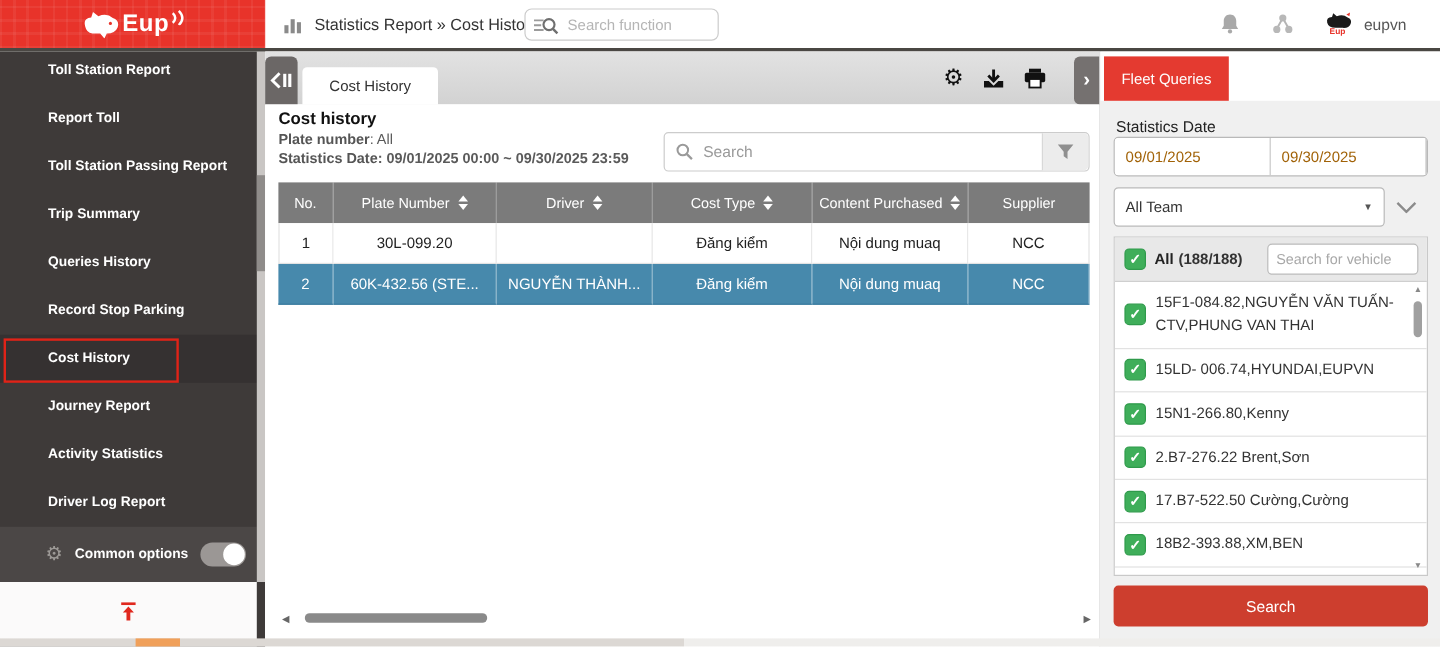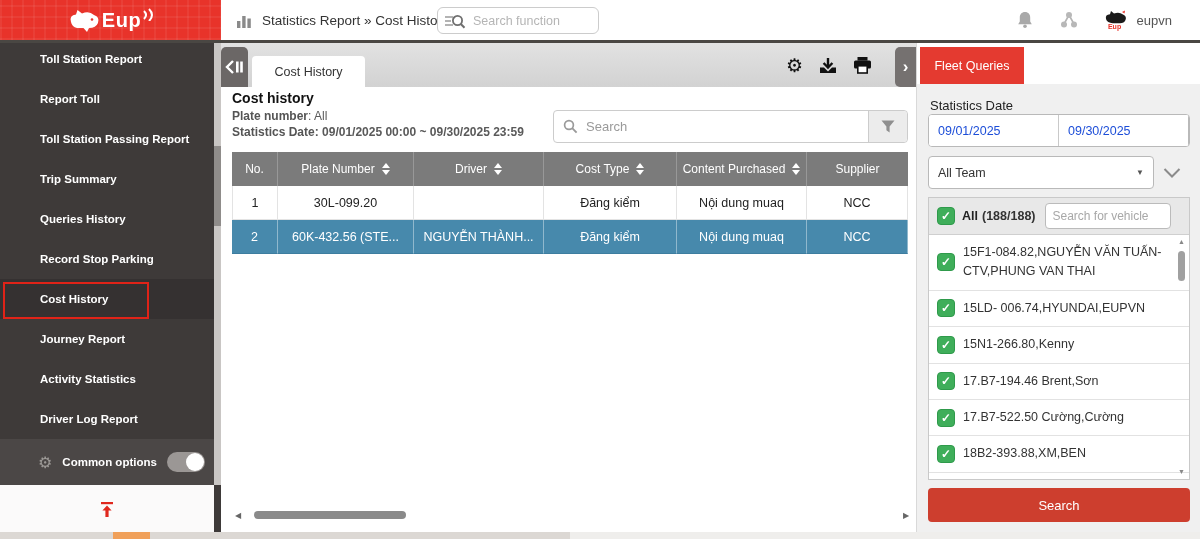--- a/index.html
+++ b/index.html
@@ -91,42 +91,42 @@
   .hs-thumb{position:absolute;left:10px;top:1px;width:152px;height:8px;border-radius:4px;
        background:#8a8a8a;cursor:grab;}
   
   .fleet{position:absolute;left:917px;top:43px;width:283px;height:496px;background:#f0f0f0;}
   .fleet-top{position:absolute;left:0;top:0;width:283px;height:41px;background:#fff;}
   .fleet-tab{position:absolute;left:3px;top:4px;width:104px;height:37px;background:#e43a30;
        color:#fff;font-size:12.5px;display:flex;align-items:center;justify-content:center;cursor:pointer;}
   .fl-label{position:absolute;left:13px;top:55px;font-size:13px;color:#222;}
   .date-row{position:absolute;left:11px;top:71px;width:262px;height:33px;display:flex;
        border:1px solid #b9b9b9;border-radius:4px;background:#fff;box-sizing:border-box;overflow:hidden;}
-  .date-row input{width:118px;border:none;outline:none;font-size:12.5px;color:#1d4ed8;padding-left:9px;
+  .date-row input{width:118px;border:none;outline:none;font-size:12.5px;color:#a16207;padding-left:9px;
        font-family:"Liberation Sans",sans-serif;}
   .date-row input + input{border-left:1px solid #c9c9c9;}
   .cal-btn{width:26px;background:#e2e2e2;border-left:1px solid #b9b9b9;display:flex;
        align-items:center;justify-content:center;cursor:pointer;flex:1;}
   .team-row{position:absolute;left:11px;top:113px;width:262px;height:33px;display:flex;align-items:center;}
   .team-select{width:226px;height:33px;border:1px solid #b9b9b9;border-radius:4px;background:#fff;
        display:flex;align-items:center;box-sizing:border-box;padding:0 9px;cursor:pointer;}
   .team-select .tname{flex:1;font-size:12.5px;color:#333;}
   .team-select .caret{font-size:8px;color:#555;}
   .panel-chevron{width:36px;display:flex;align-items:center;justify-content:center;cursor:pointer;}
   .veh-box{position:absolute;left:11px;top:154px;width:262px;height:283px;border:1px solid #c9c9c9;
        background:#fff;box-sizing:border-box;}
   .veh-head{height:37px;background:#e8e8e8;display:flex;align-items:center;gap:7px;
        padding-left:8px;border-bottom:1px solid #cfcfcf;box-sizing:border-box;}
   .chk{width:18px;height:18px;border-radius:4px;background:#3fae5a;border:1px solid #2f9a4b;
        color:#fff;font-size:12px;font-weight:bold;display:flex;align-items:center;
        justify-content:center;box-sizing:border-box;cursor:pointer;flex:none;}
   .all-label{font-size:12.5px;font-weight:bold;color:#222;}
   .all-count{font-size:12.5px;font-weight:bold;color:#333;margin-left:-3px;}
   .veh-search{width:126px;height:26px;border:1px solid #bbb;border-radius:4px;background:#fff;
-       font-size:12px;color:#7f1d1d;padding-left:7px;outline:none;margin-left:2px;
+       font-size:12px;color:#7f1d1d;padding-left:7px;outline:none;margin-left:13px;
        font-family:"Liberation Sans",sans-serif;box-sizing:border-box;}
   .veh-search::placeholder{color:#a8a8a8;}
   .veh-list{position:relative;height:244px;overflow:hidden;}
   .veh-item{display:flex;align-items:center;gap:8px;padding:8px 24px 8px 8px;
        border-bottom:1px solid #e2e2e2;cursor:pointer;}
   .veh-item .vtxt{font-size:12.5px;color:#333;line-height:1.55;}
   .veh-scroll{position:absolute;right:2px;top:2px;width:11px;height:240px;}
   .vs-arrow{font-size:7px;color:#888;text-align:center;cursor:pointer;line-height:10px;}
   .vs-thumb{position:absolute;left:2px;top:14px;width:7px;height:30px;border-radius:4px;
        background:#a0a0a0;cursor:grab;}
@@ -430,21 +430,21 @@
         <div class="veh-item">
           <div class="chk">
               <span>✓</span>
             </div>
           <span class="vtxt">15N1-266.80,Kenny</span>
         </div>
         <div class="veh-item">
           <div class="chk">
               <span>✓</span>
             </div>
-          <span class="vtxt">17.B7-194.46 Brent,Sơn</span>
+          <span class="vtxt">2.B7-276.22 Brent,Sơn</span>
         </div>
         <div class="veh-item">
           <div class="chk">
               <span>✓</span>
             </div>
           <span class="vtxt">17.B7-522.50 Cường,Cường</span>
         </div>
         <div class="veh-item">
           <div class="chk">
               <span>✓</span>

